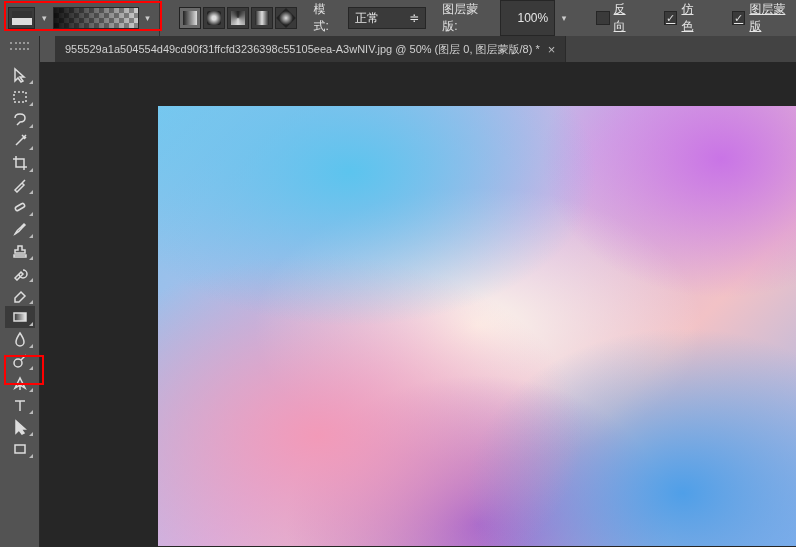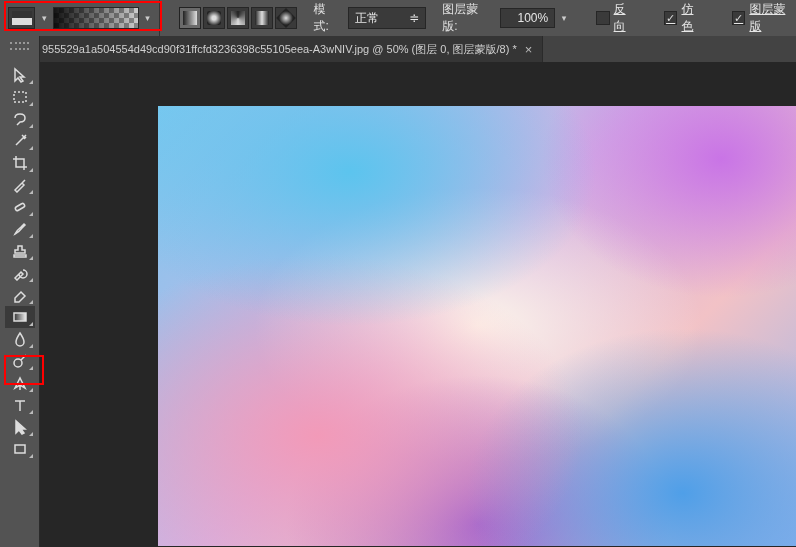--- a/index.html
+++ b/index.html
@@ -58,33 +58,33 @@
   .gt-angle { background:conic-gradient(#222,#ddd,#222); width:14px;height:14px; }
   .gt-reflected { background:linear-gradient(to right,#222,#ddd,#222); width:14px;height:14px; }
   .gt-diamond { background:radial-gradient(closest-side,#ddd,#222); width:14px;height:14px; transform:rotate(45deg);}
   .label { color:#e0e0e0; margin-left:12px; }
   .mode-select {
     width:80px; height:22px; background:#3a3a3a; border:1px solid #262626;
     display:flex; align-items:center; padding:4px 6px; justify-content:space-between;
     color:#e6e6e6; margin-left:4px;
   }
   .opacity-field {
-    width:56px; height:20px; background:#3a3a3a; border:1px solid #262626;
+    width:56px; height:36px; background:#3a3a3a; border:1px solid #262626;
     display:flex; align-items:center; justify-content:flex-end; padding:0 6px;
     color:#e6e6e6; margin-left:4px;
   }
   .cb { display:flex; align-items:center; gap:4px; margin-left:23px; cursor:default;text-decoration:underline;}
   .cb-box {
     width:14px;height:14px; background:#3a3a3a; border:1px solid #262626;
     display:flex;align-items:center;justify-content:center;font-size:11px;color:#ddd;
   }
   .divider { width:1px; height:36px; background:#333; margin:0 2px;}
   
   .tab-bar {
-    position:absolute; left:32px; top:36px; right:0; height:26px;
+    position:absolute; left:55px; top:36px; right:0; height:26px;
     background:#434343; display:flex; align-items:stretch;
   }
   .tab {
     background:#353535; color:#d0d0d0; font-size:11px;
     padding:0 10px; display:flex; align-items:center; gap:8px;
     border-right:1px solid #2a2a2a; max-width:560px;
     white-space:nowrap; overflow:hidden;
   }
   .tab .close { color:#bbb; font-size:13px; }
   

